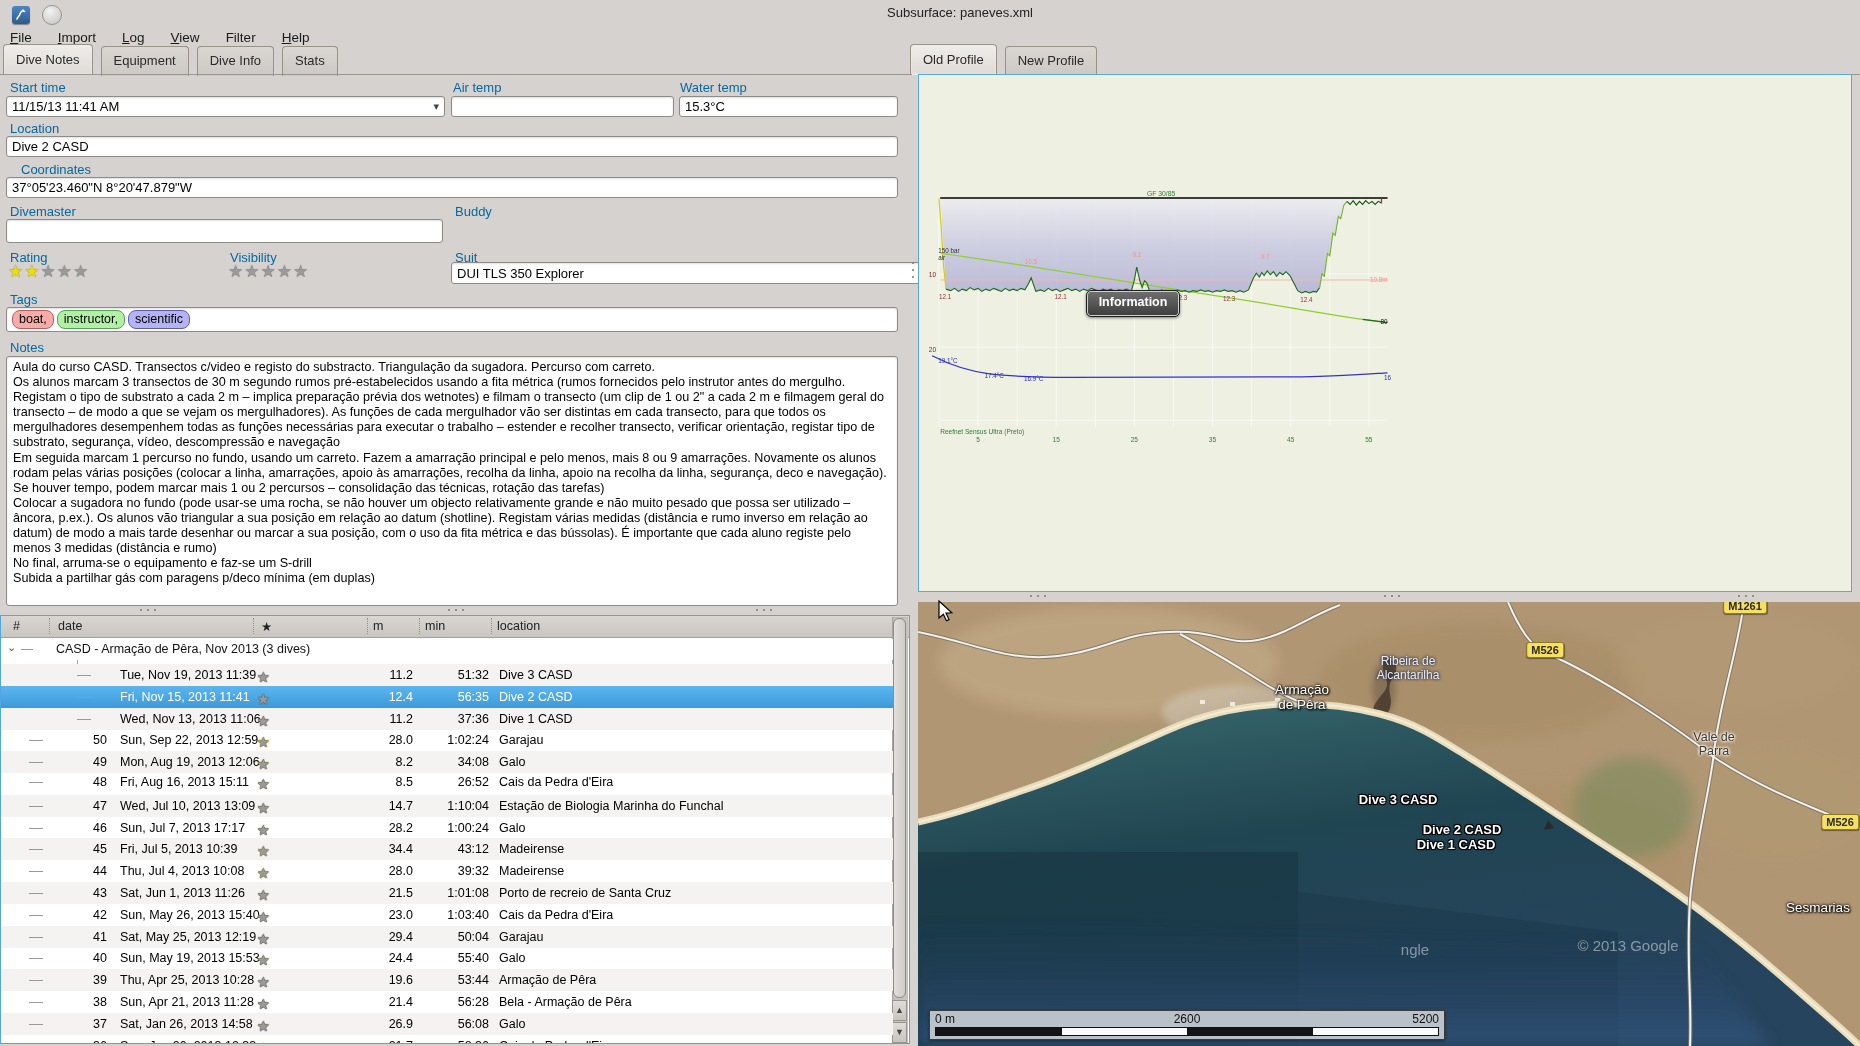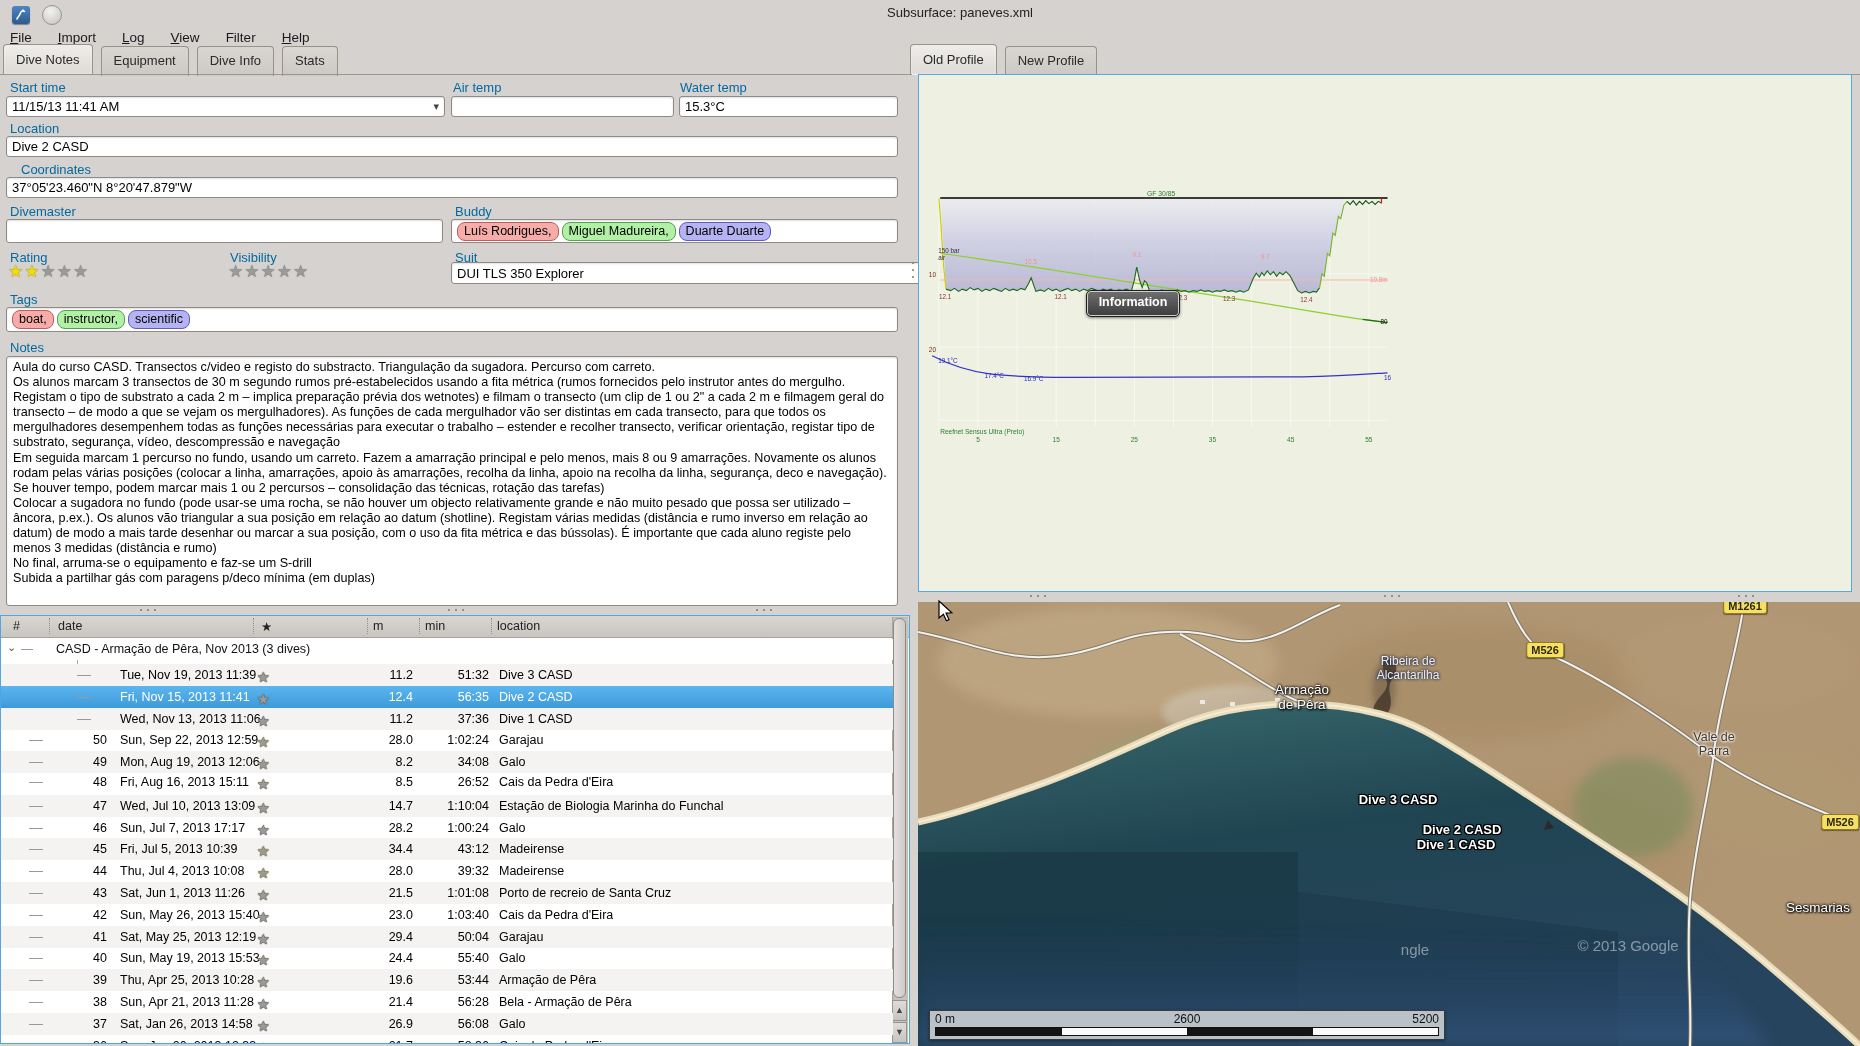--- a/index.html
+++ b/index.html
@@ -148,25 +148,20 @@
 
   <div class="abs flabel" style="left:10px;top:162px;margin-left:11px;">Coordinates</div>
   <div class="abs input" style="left:6px;top:177px;width:892px;height:21px;">
       <span>37°05'23.460"N 8°20'47.879"W</span>
     </div>
 
   <div class="abs flabel" style="left:10px;top:204px;">Divemaster</div>
   <div class="abs flabel" style="left:455px;top:204px;">Buddy</div>
   <div class="abs input" style="left:6px;top:219px;width:437px;height:24px;">
       <span></span>
-    </div>
-  <div class="abs input" style="left:451px;top:219px;width:447px;height:24px;" id="buddy-box">
-      <span class="pill pill-red">Luís Rodrigues,</span>
-      <span class="pill pill-green">Miguel Madureira,</span>
-      <span class="pill pill-blue">Duarte Duarte</span>
     </div>
 
   <div class="abs flabel" style="left:10px;top:250px;">Rating</div>
   <div class="abs flabel" style="left:230px;top:250px;">Visibility</div>
   <div class="abs flabel" style="left:455px;top:250px;">Suit</div>
   <div class="abs" style="left:8px;top:263px;" id="rating-stars"><span class="st f">★</span><span class="st f">★</span><span class="st e">★</span><span class="st e">★</span><span class="st e">★</span></div>
   <div class="abs" style="left:228px;top:263px;" id="visibility-stars"><span class="st e">★</span><span class="st e">★</span><span class="st e">★</span><span class="st e">★</span><span class="st e">★</span></div>
   <div class="abs input" style="left:451px;top:262px;width:516px;height:22px;">
       <span>DUI TLS 350 Explorer</span>
     </div>

